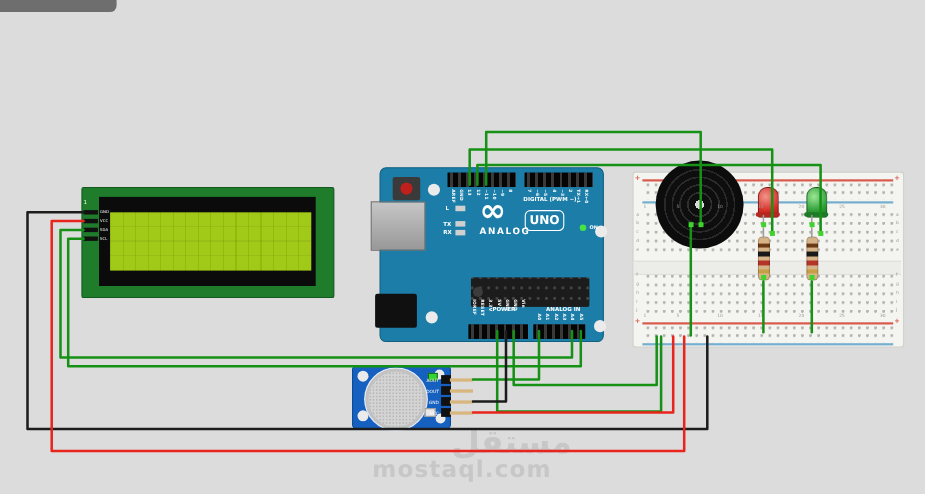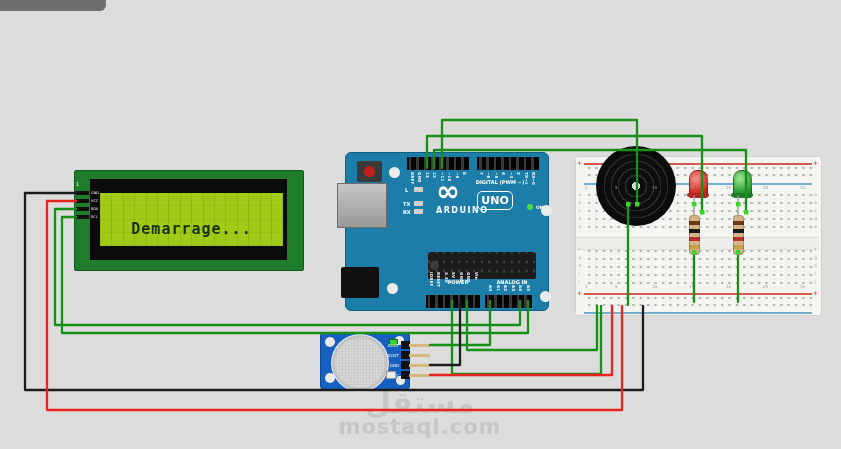--- a/index.html
+++ b/index.html
@@ -3,21 +3,21 @@
 <meta charset="utf-8">
 <style>
   html,body{margin:0;padding:0;background:#dcdcdc;}
   #stage{position:relative;width:841px;height:449px;background:#dcdcdc;overflow:hidden;
          font-family:"DejaVu Sans",sans-serif;}
   .abs{position:absolute;}
   
   #toolbar{left:0;top:0;width:106px;height:11px;background:#6e6e6e;border-radius:0 0 6px 0;}
   
   #watermark{left:320px;top:388px;width:200px;text-align:center;color:#c7c7c7;}
-  #wm-ar{font-size:30px;font-weight:bold;line-height:30px;}
+  #wm-ar{font-size:30px;font-weight:bold;line-height:30px;text-align:right;}
   #wm-dom{font-size:21px;font-weight:bold;letter-spacing:1px;line-height:18px;}
   
   #lcd-board{left:74px;top:170px;width:228px;height:99px;background:#1e7c2b;border:1px solid #135a1f;border-radius:2px;}
   #lcd-bezel{left:90px;top:179px;width:197px;height:81px;background:#0b0b0b;}
   #lcd-screen{left:100px;top:193px;width:183px;height:53px;background:#9cc60b;
     background-image:repeating-linear-gradient(90deg,rgba(0,0,0,.06) 0 1px,rgba(255,255,255,.05) 1px 11.4px),
                      repeating-linear-gradient(0deg,rgba(0,0,0,.06) 0 1px,transparent 1px 13.2px);}
   .lcd-line{position:absolute;left:0;width:183px;text-align:center;font-family:"DejaVu Sans Mono",monospace;
     font-weight:bold;font-size:15px;color:#16330a;letter-spacing:1px;}
   .lcd-pin{position:absolute;left:76px;width:13px;height:4px;background:#111;}
@@ -95,42 +95,41 @@
   <div class="bb-holes" style="left:587px;top:296px;width:226px;height:15px;background-size:7.4px 7px;"></div>
   <div class="rail-blue" style="left:584px;top:312px;width:228px;"></div>
   <div class="bb-plus" style="left:577px;top:160px;">+</div>
   <div class="bb-plus" style="left:813px;top:160px;">+</div>
   <div class="bb-plus" style="left:577px;top:290px;">+</div>
   <div class="bb-plus" style="left:813px;top:290px;">+</div>
 
   <div class="abs" id="lcd-board"></div>
   <div class="abs" id="lcd-bezel"></div>
   <div class="abs" id="lcd-screen">
-    <div class="lcd-line" style="top:27px;">Demarrage...</div>
   </div>
   <div class="abs" id="lcd-pin1">1</div>
 
   <div class="abs" id="ard-board"></div>
   <div class="header" style="left:407px;top:157px;width:62px;"></div>
   <div class="header" style="left:477px;top:157px;width:62px;"></div>
   <div class="header" style="left:426px;top:295px;width:54px;"></div>
   <div class="header" style="left:485px;top:295px;width:47px;"></div>
   <div class="abs" id="usb"></div>
   <div class="abs" id="pwrjack"></div>
   <div class="abs" id="resetbtn"></div>
   <div class="abs" id="resetbtn-cap"></div>
   <div class="hole" style="left:389px;top:167px;width:11px;height:11px;"></div>
   <div class="hole" style="left:387px;top:283px;width:11px;height:11px;"></div>
   <div class="hole" style="left:541px;top:205px;width:11px;height:11px;"></div>
   <div class="hole" style="left:540px;top:291px;width:11px;height:11px;"></div>
   <div class="abs" id="chip"></div>
   <div class="abs" id="chip-notch"></div>
   <div class="abs" id="inf">∞</div>
   <div class="abs" id="uno-box">UNO</div>
-  <div class="ard-txt" style="left:436px;top:206px;font-size:8px;letter-spacing:1.5px;">ARDUINO</div>
+  <div class="ard-txt" style="left:436px;top:206px;font-size:8px;letter-spacing:1.5px;">ANALOG</div>
   <div class="ard-txt" style="left:460px;top:179px;width:80px;font-size:5px;text-align:center;">DIGITAL (PWM ~)</div>
   <div class="ard-txt" style="left:438px;top:279px;width:40px;font-size:5px;text-align:center;">POWER</div>
   <div class="ard-txt" style="left:487px;top:279px;width:50px;font-size:5px;text-align:center;">ANALOG IN</div>
   <div class="ard-txt" style="left:405px;top:187px;font-size:5px;">L</div>
   <div class="ard-txt" style="left:403px;top:201px;font-size:5px;">TX</div>
   <div class="ard-txt" style="left:403px;top:209px;font-size:5px;">RX</div>
   <div class="smdpad" style="left:414px;top:187px;"></div>
   <div class="smdpad" style="left:414px;top:201px;"></div>
   <div class="smdpad" style="left:414px;top:209px;"></div>
   <div class="abs" id="on-led"></div>

